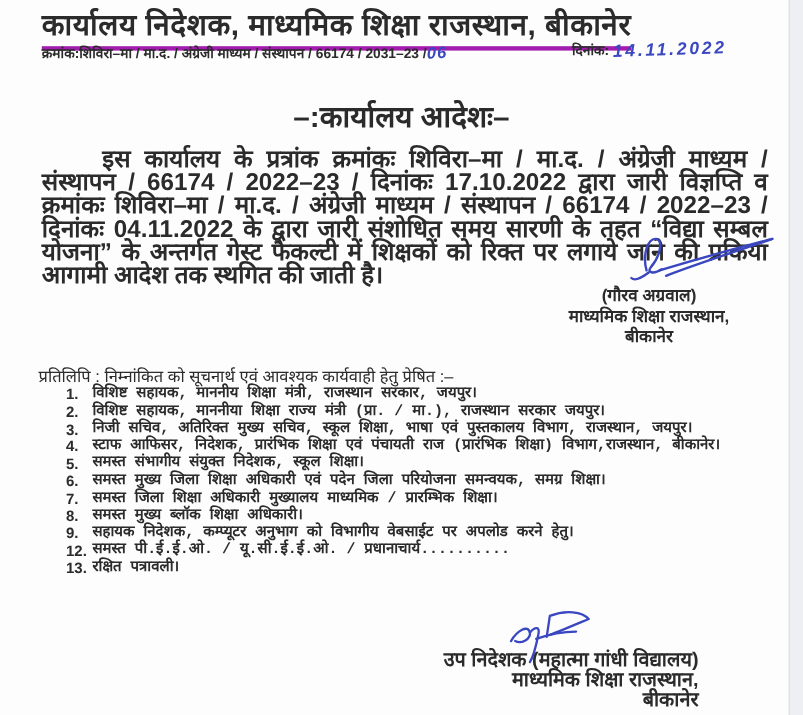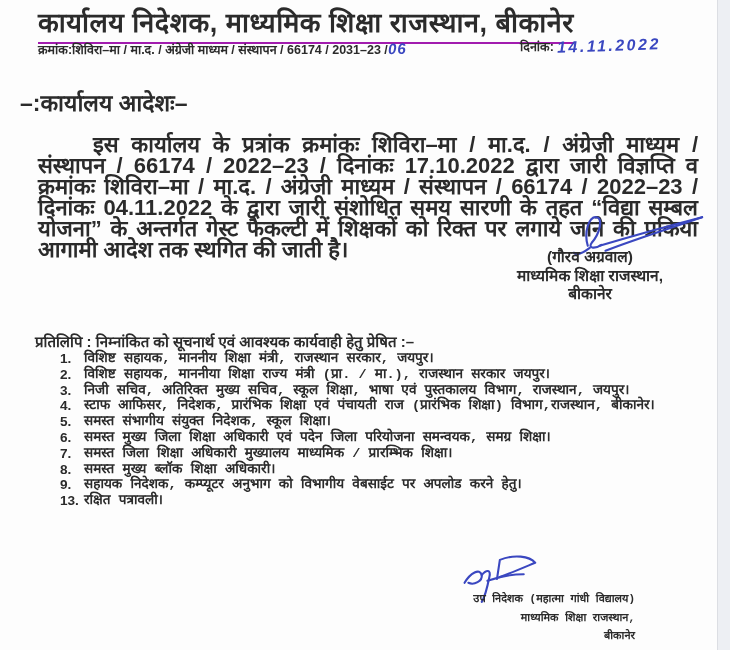--- a/index.html
+++ b/index.html
@@ -6,47 +6,47 @@
   body{
     width:730px;height:650px;position:relative;overflow:hidden;
     background:#fdfdfd;color:#2b2b2b;
     font-family:"Liberation Sans","DejaVu Sans",sans-serif;
   }
   .abs{position:absolute;}
   
   .scan-band{left:717px;top:0;width:13px;height:650px;background:#edeff3;border-left:1px solid #dcdee3;}
   
   .doc-header{left:38px;top:3px;font-size:27px;font-weight:700;letter-spacing:.5px;
-    border-bottom:2px solid #a21caf;padding-bottom:2px;white-space:nowrap;}
+    border-bottom:4px solid #a21caf;padding-bottom:2px;white-space:nowrap;}
   .ref-row{left:38px;top:40px;width:660px;font-size:12.5px;font-weight:600;display:flex;}
   .ref-left{white-space:nowrap;}
   .hand{color:#3a47c0;font-style:italic;font-weight:700;}
   .ref-num{font-size:15px;letter-spacing:1px;display:inline-block;transform:rotate(-2deg);}
   .date-wrap{position:absolute;left:482px;top:-3px;white-space:nowrap;}
   .date-hand{font-size:16px;letter-spacing:2.5px;display:inline-block;transform:rotate(-2deg);}
   
-  .order-title{left:20px;top:86px;width:690px;text-align:left;font-size:23px;font-weight:700;}
+  .order-title{left:20px;top:86px;width:690px;text-align:center;font-size:27px;font-weight:700;}
   
   .body-par{left:38px;top:134px;width:660px;font-size:22px;line-height:21px;
     text-align:justify;text-indent:55px;font-weight:600;}
   .body-par .strong{font-weight:800;}
   
   .sig-top-svg{left:572px;top:206px;}
-  .signer{left:470px;top:248px;width:240px;text-align:center;font-size:15.5px;
+  .signer{left:470px;top:261px;width:240px;text-align:center;font-size:15.5px;
     font-weight:700;line-height:18.5px;}
   
-  .copies-head{left:35px;top:331px;font-size:15px;font-weight:700;}
+  .copies-head{left:35px;top:331px;font-size:15px;font-weight:400;}
   .copy-list{left:60px;top:351px;width:650px;font-size:13.6px;line-height:15.8px;font-weight:600;}
   .copy-row{display:flex;}
   .copy-num{min-width:24px;flex:0 0 24px;}
   .copy-text{flex:1;font-family:Liberation Mono, monospace;}
   
   .sig-bottom-svg{left:455px;top:549px;}
-  .signer-bottom{left:350px;top:590px;width:285px;text-align:right;font-size:11px;
-    font-weight:700;line-height:18.5px;font-family:Liberation Mono, monospace;}
+  .signer-bottom{left:350px;top:590px;width:285px;text-align:right;font-size:18px;
+    font-weight:700;line-height:18.5px;}
   svg path{fill:none;stroke:#3a47c0;stroke-width:2.2;stroke-linecap:round;stroke-linejoin:round;}
 </style>
 </head>
 <body>
 
 <div class="abs scan-band"></div>
 
 <div class="abs doc-header">कार्यालय निदेशक, माध्यमिक शिक्षा राजस्थान, बीकानेर</div>
 
 <div class="abs ref-row">
@@ -109,20 +109,24 @@
     </div>
   <div class="copy-row">
       <span class="copy-num">8.</span>
       <span class="copy-text">समस्त मुख्य ब्लॉक शिक्षा अधिकारी।</span>
     </div>
   <div class="copy-row">
       <span class="copy-num">9.</span>
       <span class="copy-text">सहायक निदेशक, कम्प्यूटर अनुभाग को विभागीय वेबसाईट पर अपलोड करने हेतु।</span>
     </div>
   <div class="copy-row">
+      <span class="copy-num">12.</span>
+      <span class="copy-text">समस्त पी.ई.ई.ओ. / यू.सी.ई.ई.ओ. / प्रधानाचार्य..........</span>
+    </div>
+  <div class="copy-row">
       <span class="copy-num">13.</span>
       <span class="copy-text">रक्षित पत्रावली।</span>
     </div>
 </div>
 
 <svg class="abs sig-bottom-svg" width="105" height="58" viewBox="0 0 110 58">
   <path d="M10,34 C16,24 26,18 28,26 C29,32 20,37 14,34"></path>
   <path d="M28,26 C33,20 38,20 36,28 C34,38 32,48 28,54"></path>
   <path d="M44,30 L47,10 C62,4 78,6 84,13 C72,18 58,24 47,28"></path>
   <path d="M34,32 C48,27 62,25 72,25"></path>

